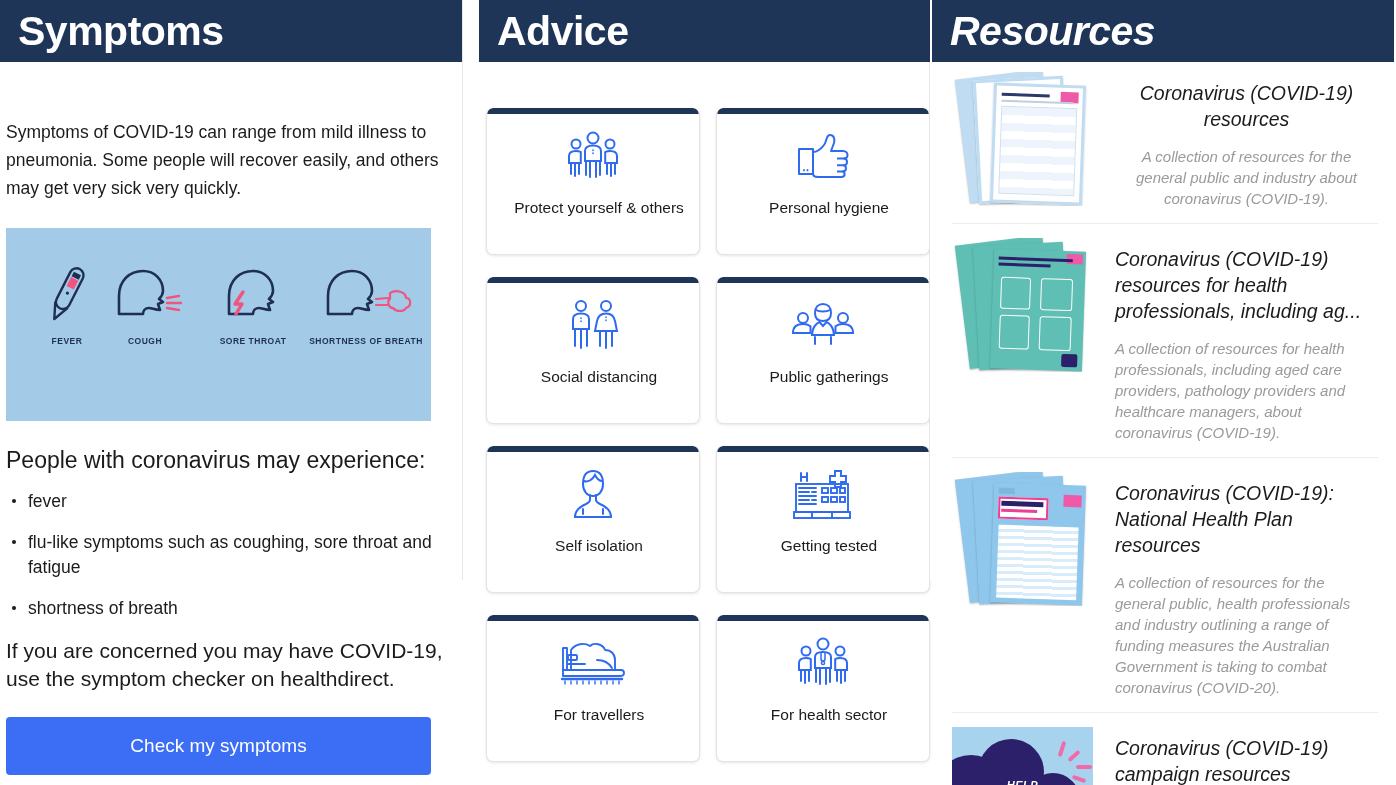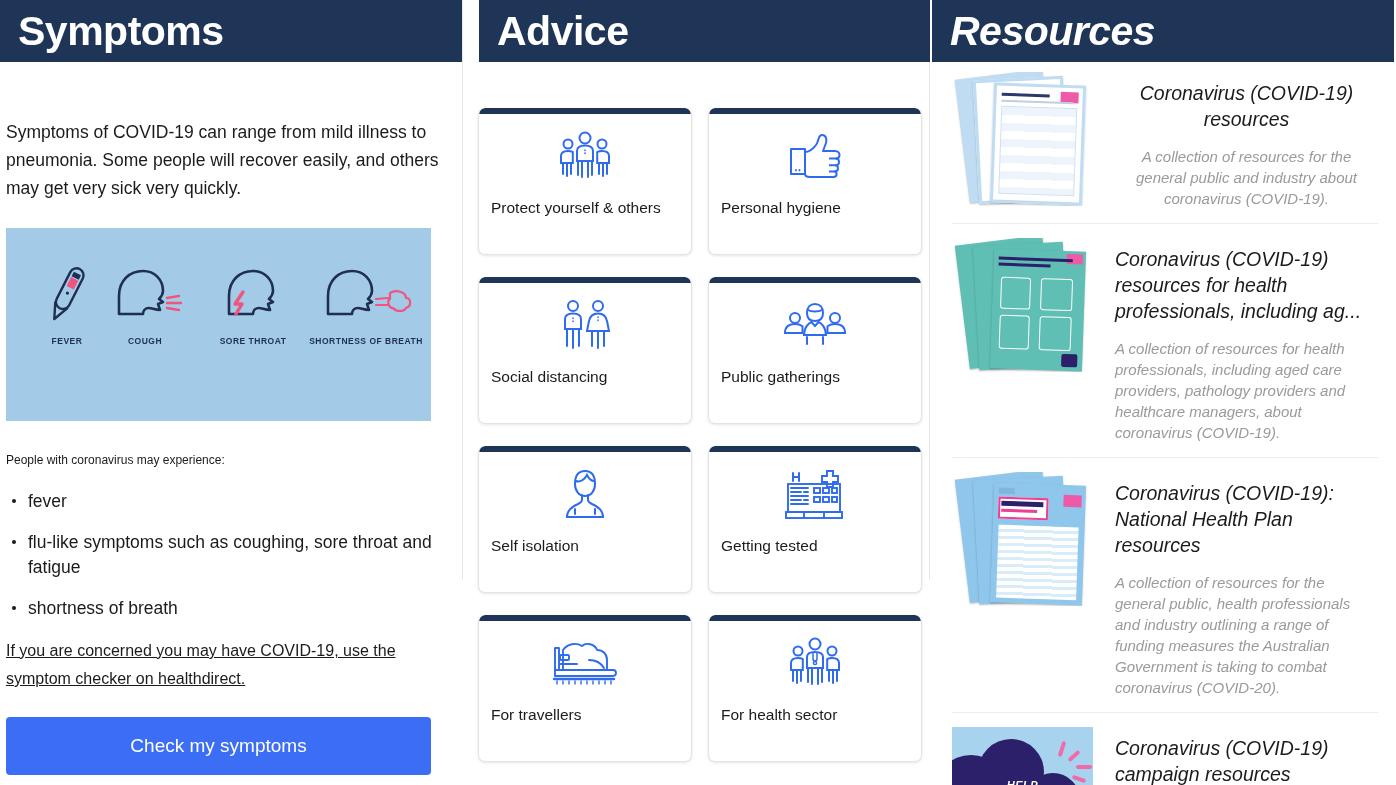--- a/index.html
+++ b/index.html
@@ -59,21 +59,21 @@
     margin-top: 10px;
     font-size: 8.5px;
     font-weight: bold;
     color: #1f2f52;
     letter-spacing: 0.5px;
     line-height: 11px;
   }
 
   .sym-lead {
     margin-top: 26px;
-    font-size: 12px;
+    font-size: 23px;
     color: #1b1b1b;
     line-height: 26px;
   }
   ul.sym-list { list-style: none; margin-top: 16px; }
   ul.sym-list li {
     position: relative;
     padding-left: 22px;
     font-size: 17.5px;
     line-height: 25px;
     color: #1b1b1b;
@@ -81,49 +81,49 @@
   }
   ul.sym-list li:before {
     content: "";
     position: absolute;
     left: 6px; top: 10px;
     width: 4px; height: 4px;
     border-radius: 50%;
     background: #1b1b1b;
   }
   .sym-footer {
-    font-size: 16px;
+    font-size: 21px;
     line-height: 28px;
     color: #1b1b1b;
     margin-top: 4px;
-    text-decoration: underline;
   }
   .sym-button {
     margin-top: 24px;
     width: 425px;
     height: 58px;
     background: #3b6ef5;
     border: none;
     border-radius: 4px;
     color: #fff;
     font-size: 19px;
     font-family: "Liberation Sans", sans-serif;
     cursor: pointer;
     display: flex;
     align-items: center;
     justify-content: center;
   }
 
   
   .advice-grid {
     margin-top: 46px;
-    margin-left: 15px;
+    margin-left: 23px;
     display: grid;
     grid-template-columns: 214px 214px;
     grid-gap: 22px 16px;
+    text-align: center;
   }
   .advice-card {
     height: 147px;
     background: #fff;
     border: 1px solid #e4e4e4;
     border-top: none;
     border-radius: 7px;
     box-shadow: 0 1px 3px rgba(0,0,0,0.10);
     position: relative;
     overflow: hidden;

